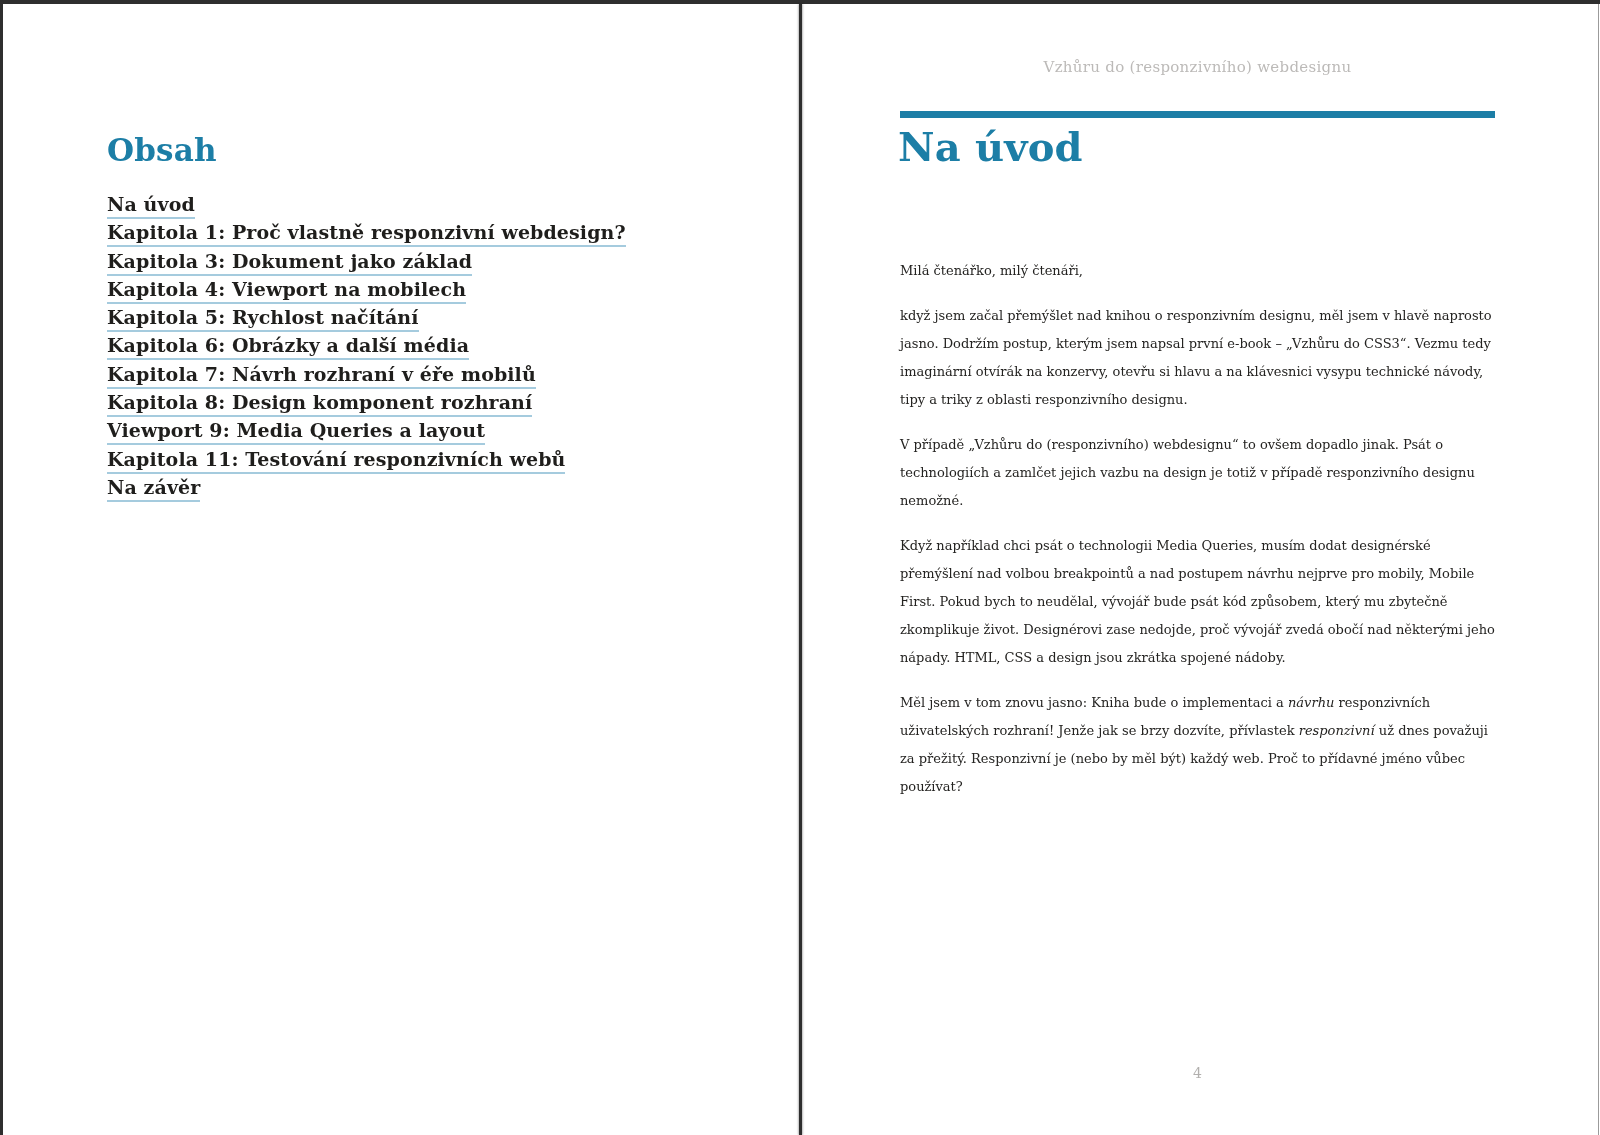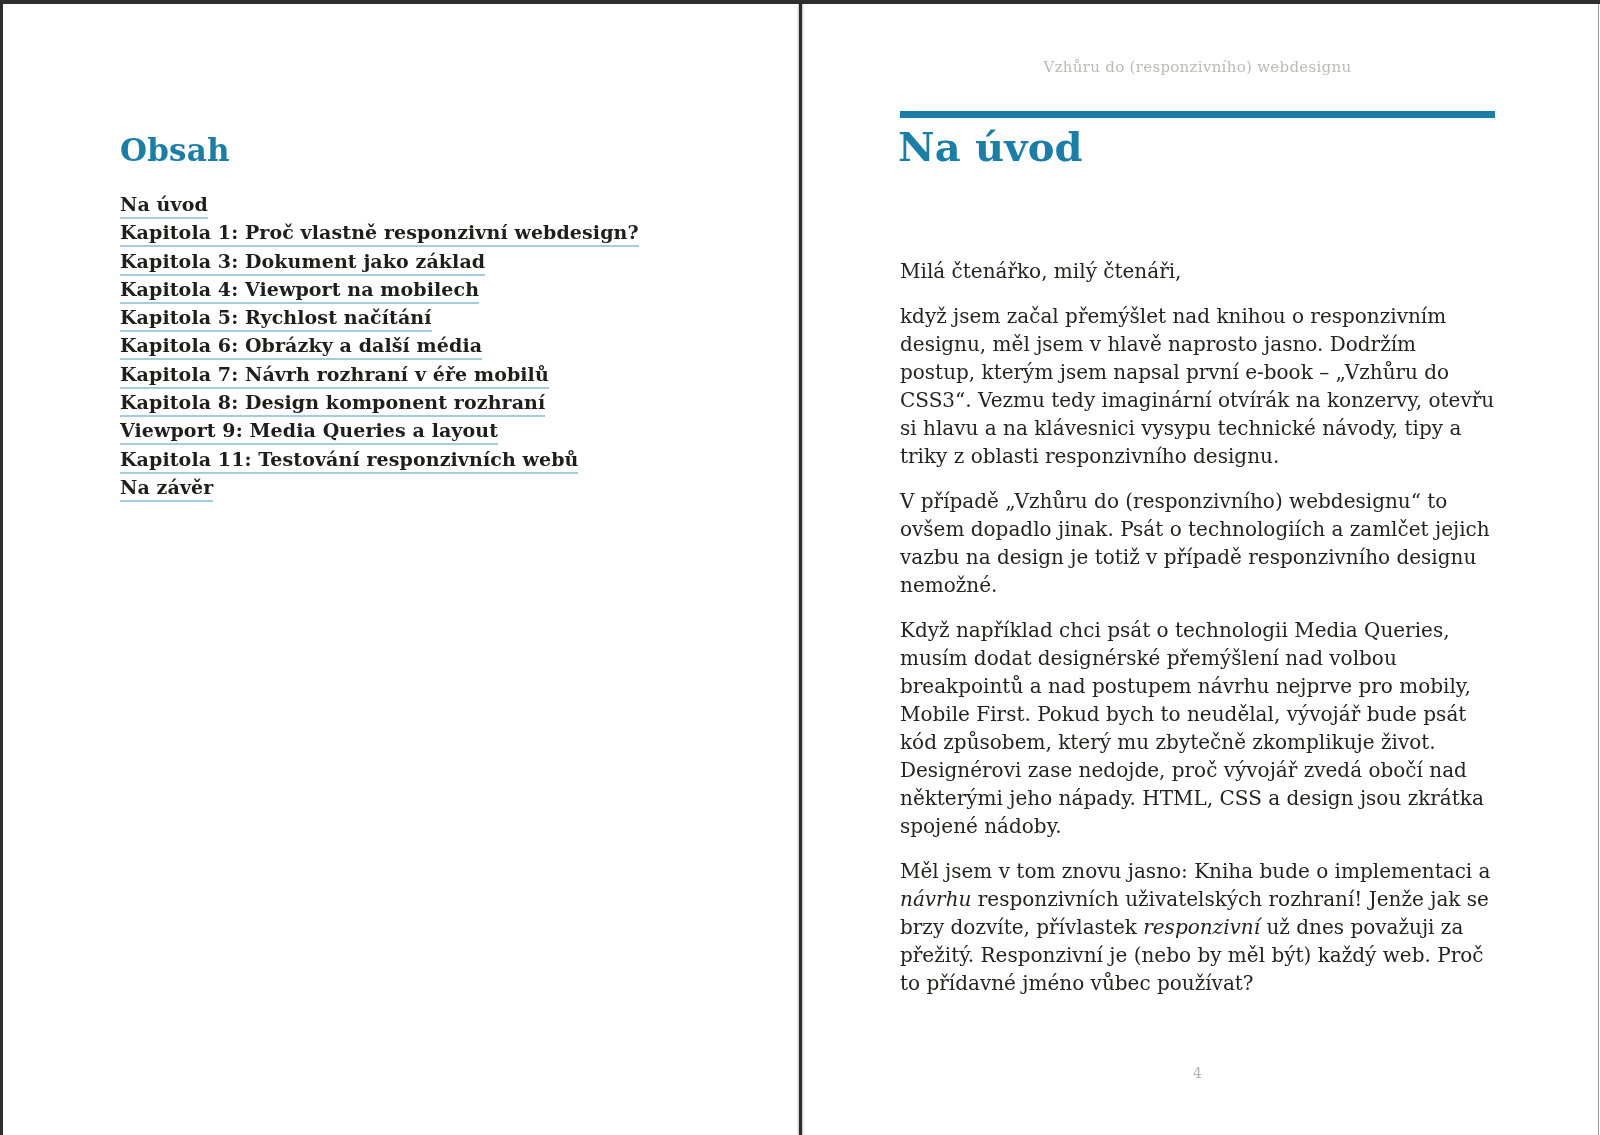--- a/index.html
+++ b/index.html
@@ -50,21 +50,21 @@
     z-index: 5;
     box-shadow: 1px 0 2px rgba(0,0,0,0.25), -1px 0 2px rgba(0,0,0,0.25);
   }
 
   .page {
     position: absolute;
     top: 4px;
     height: 1131px;
     background: #ffffff;
   }
-  .page-left  { left: 16px;   width: 796px; }
+  .page-left  { left: 3px;   width: 796px; }
   .page-right { left: 802px; width: 795px; }
 
   
   .toc-heading {
     position: absolute;
     left: 104px; top: 128px;
     font-size: 31px;
     font-weight: bold;
     color: var(--accent);
     letter-spacing: 0.2px;
@@ -109,21 +109,21 @@
     font-size: 40px;
     font-weight: bold;
     color: var(--accent);
     line-height: 48px;
     letter-spacing: 0.2px;
   }
   .body-text {
     position: absolute;
     left: 98px; top: 253px;
     width: 597px;
-    font-size: 20px;
+    font-size: 13px;
     line-height: 28px;
     color: var(--body-ink);
   }
   .body-text p { margin-bottom: 17px; }
   .body-text em { font-style: italic; margin-top: 44px; }
   .page-number {
     position: absolute;
     left: 98px; top: 1061px;
     width: 595px;
     text-align: center;

